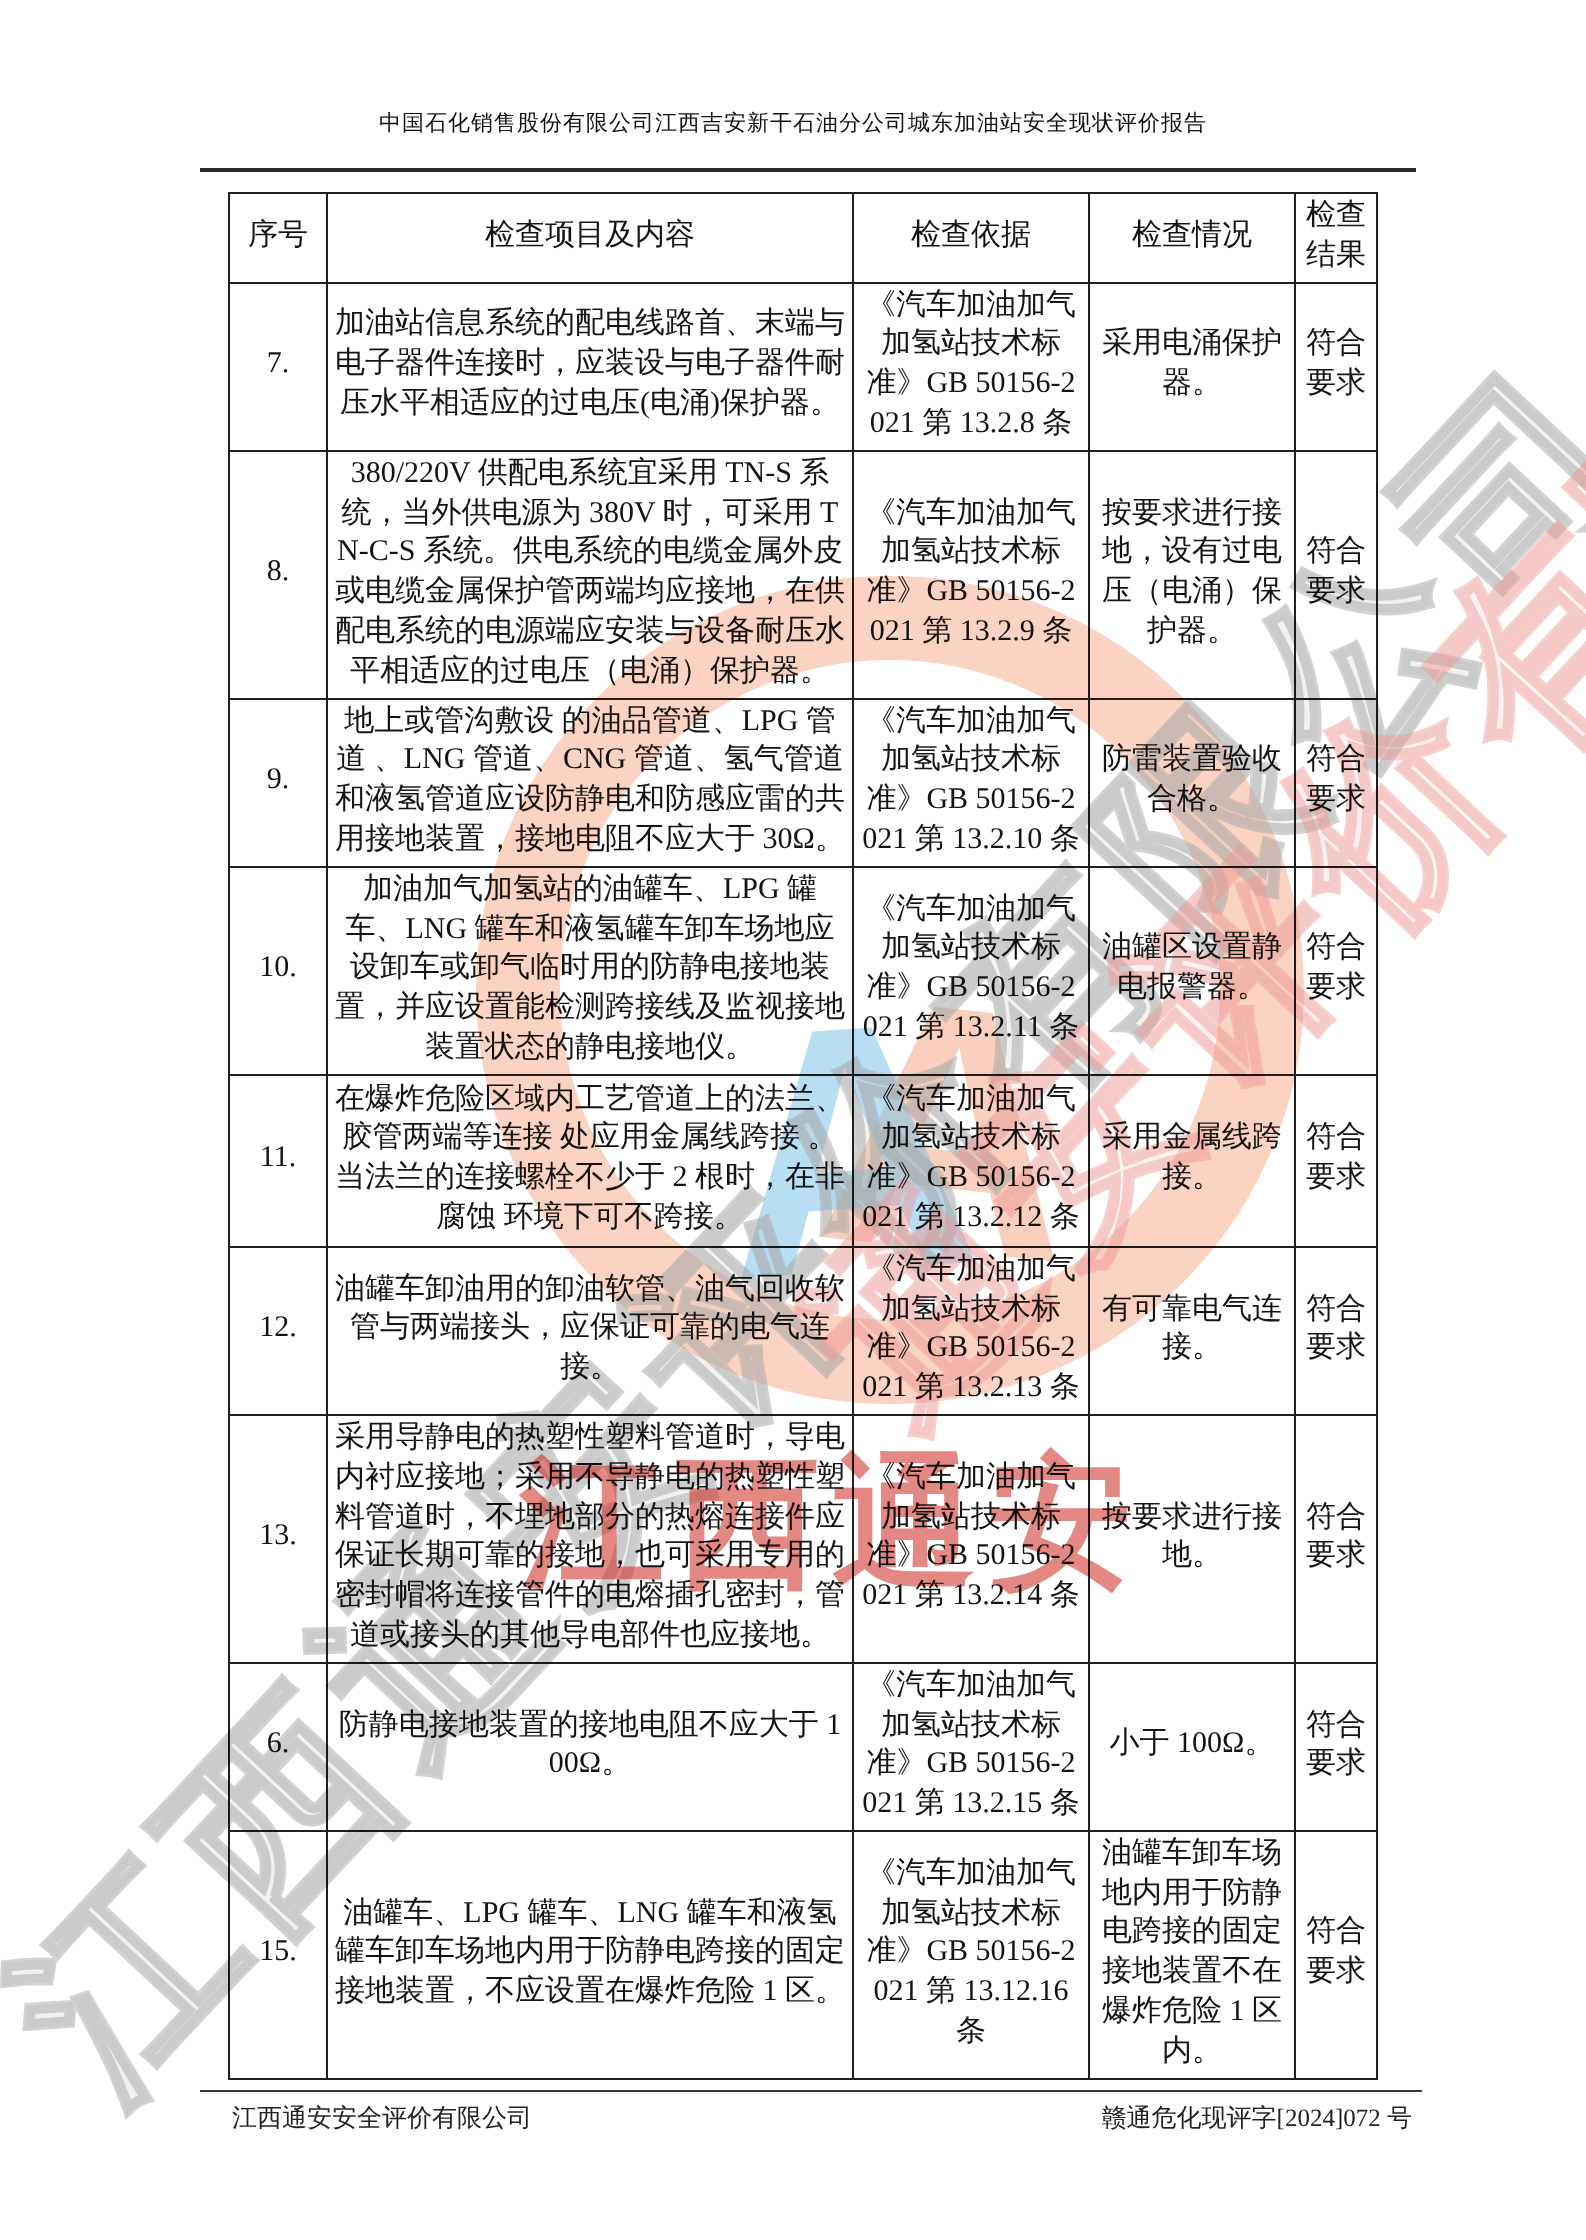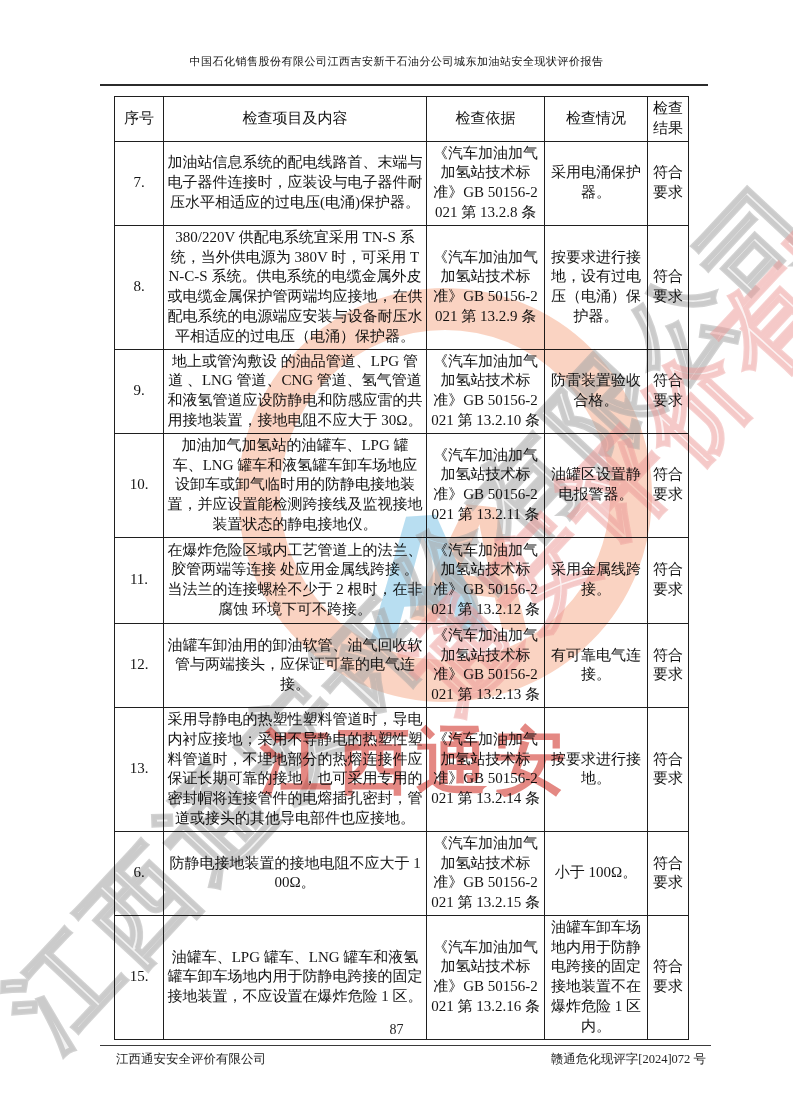--- a/index.html
+++ b/index.html
@@ -167,29 +167,28 @@
         <tr>
       <td>6.</td>
       <td>防静电接地装置的接地电阻不应大于 100Ω。</td>
       <td>《汽车加油加气加氢站技术标准》GB 50156-2021 第 13.2.15 条</td>
       <td>小于 100Ω。</td>
       <td>符合要求</td>
     </tr>
         <tr>
       <td>15.</td>
       <td>油罐车、LPG 罐车、LNG 罐车和液氢罐车卸车场地内用于防静电跨接的固定接地装置，不应设置在爆炸危险 1 区。</td>
-      <td>《汽车加油加气加氢站技术标准》GB 50156-2021 第 13.2.16 条</td>
+      <td>《汽车加油加气加氢站技术标准》GB 50156-2021 第 13.12.16 条</td>
       <td>油罐车卸车场地内用于防静电跨接的固定接地装置不在爆炸危险 1 区内。</td>
       <td>符合要求</td>
     </tr>
       </tbody>
   </table>
 
 
-  <div class="page-number">87</div>
   <div class="footer-rule"></div>
   <div class="footer-row">
     <span>江西通安安全评价有限公司</span>
     <span>赣通危化现评字[2024]072 号</span>
   </div>
 
   <div class="wm-layer">
     <div class="wm-ring"></div>
     <div class="wm-a orange">A</div>
     <div class="wm-a blue">A</div>

